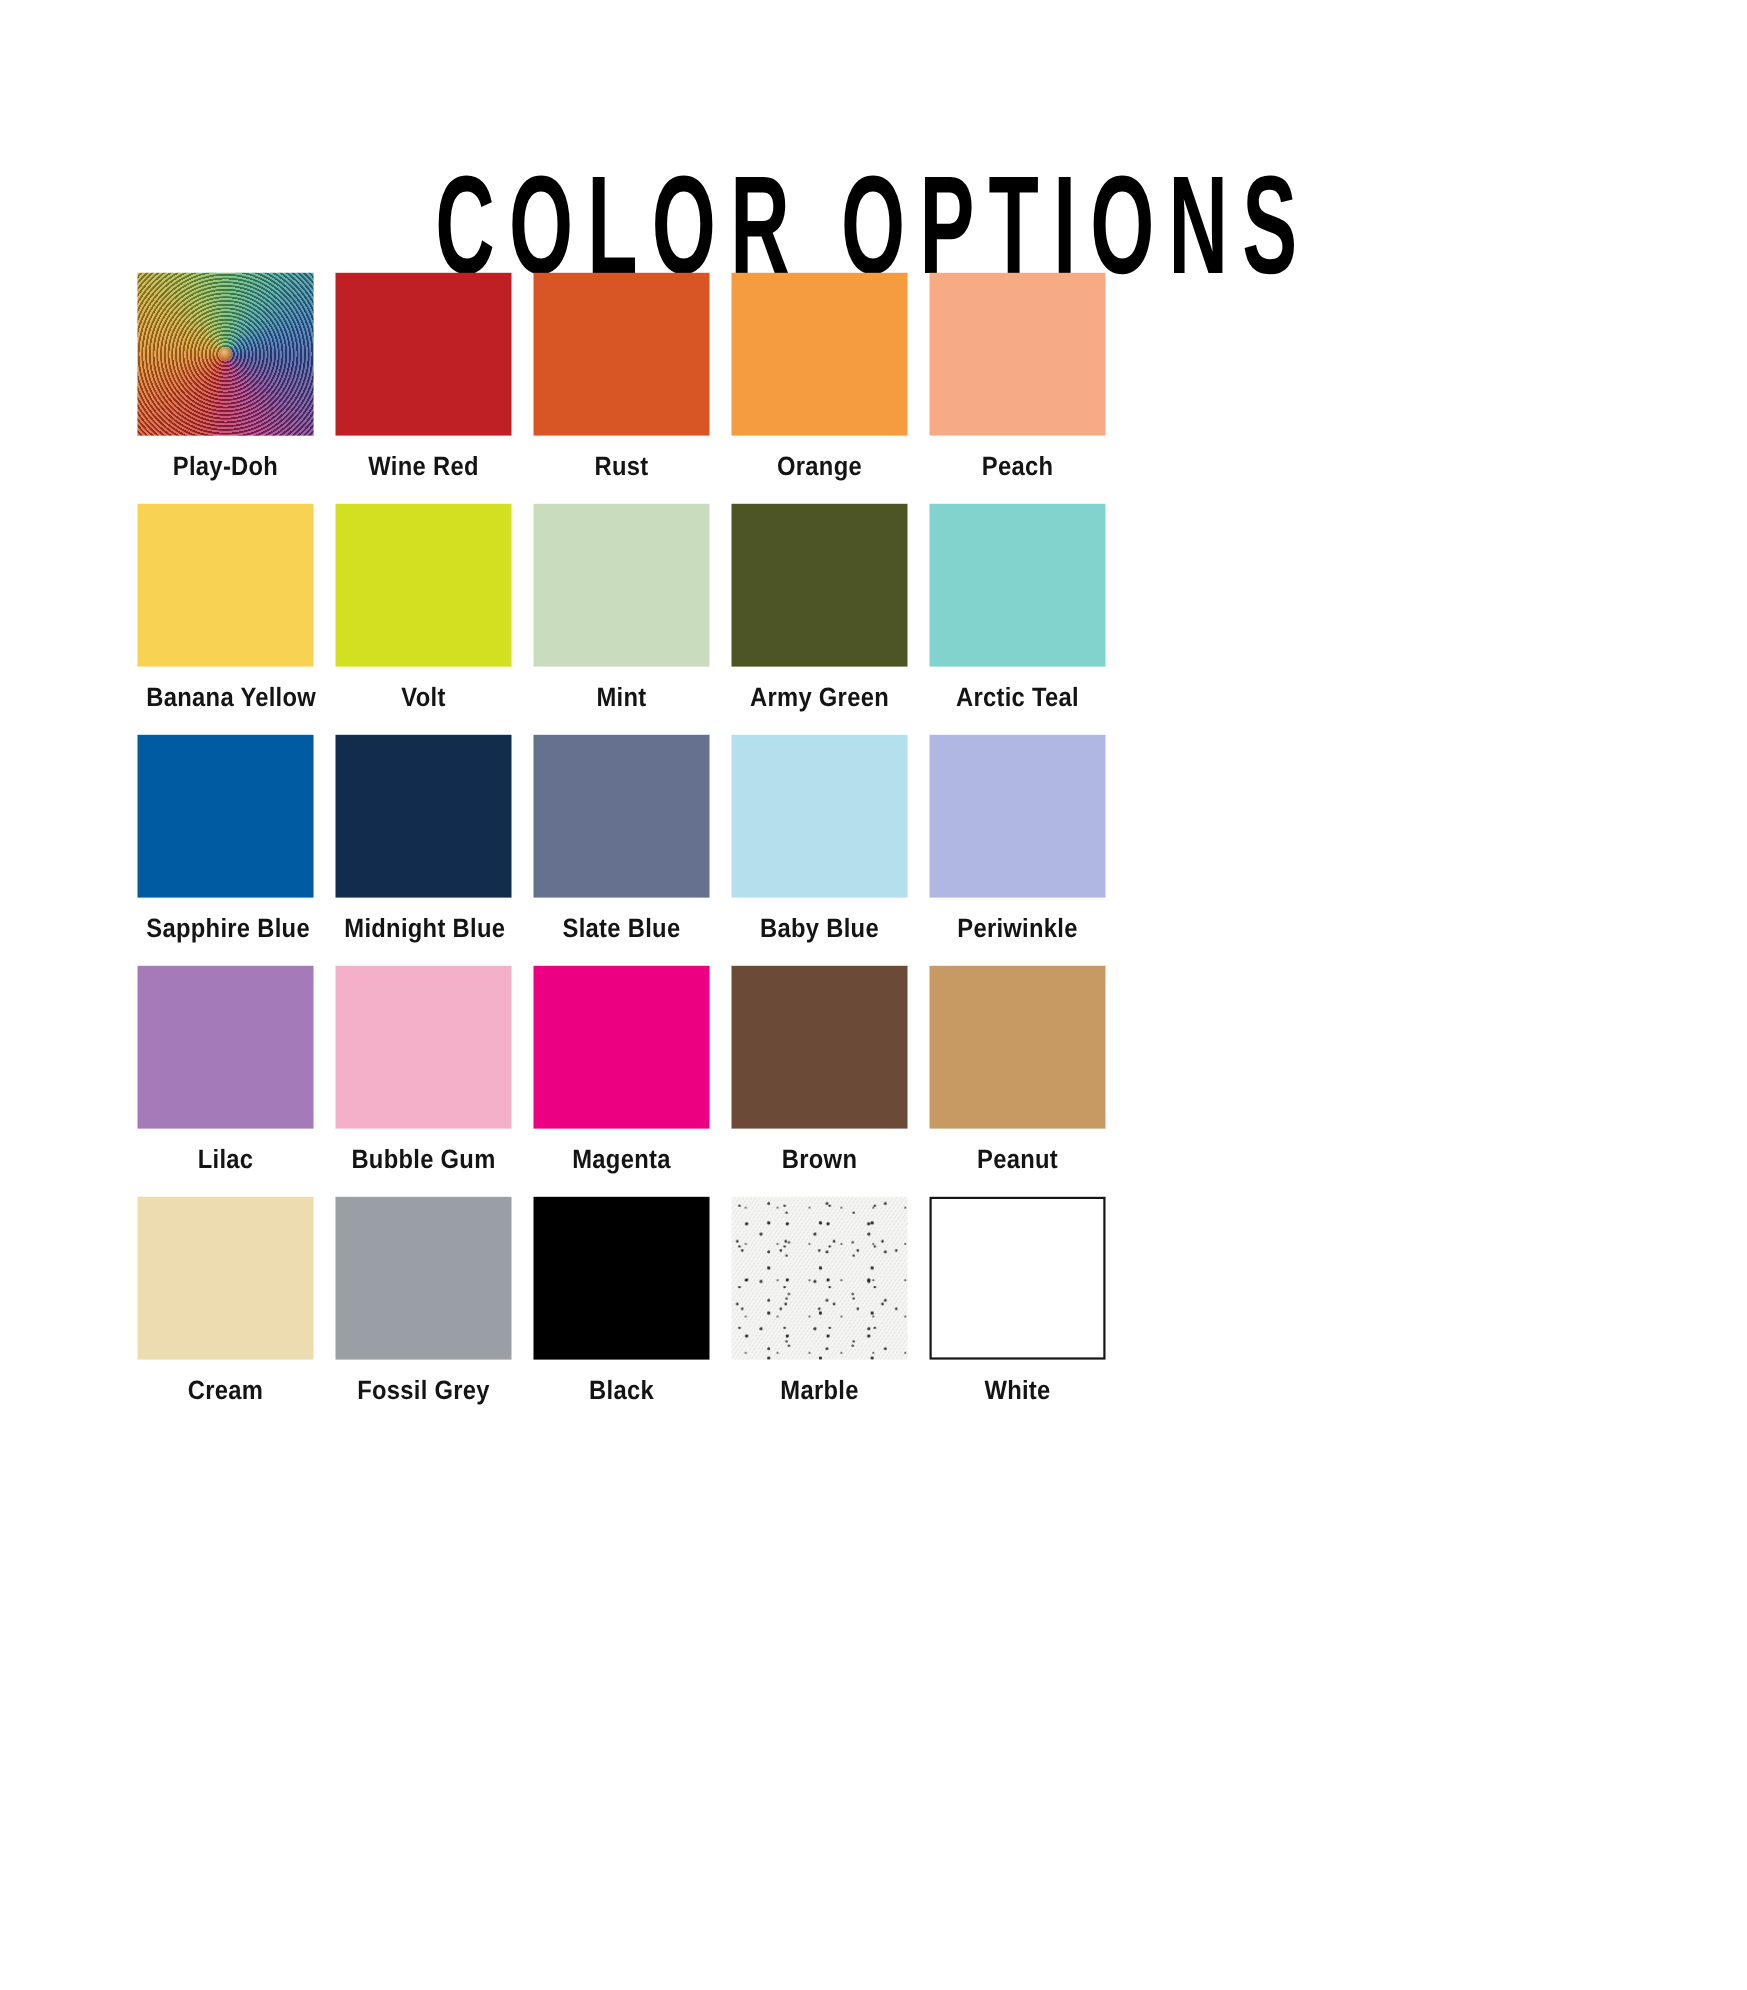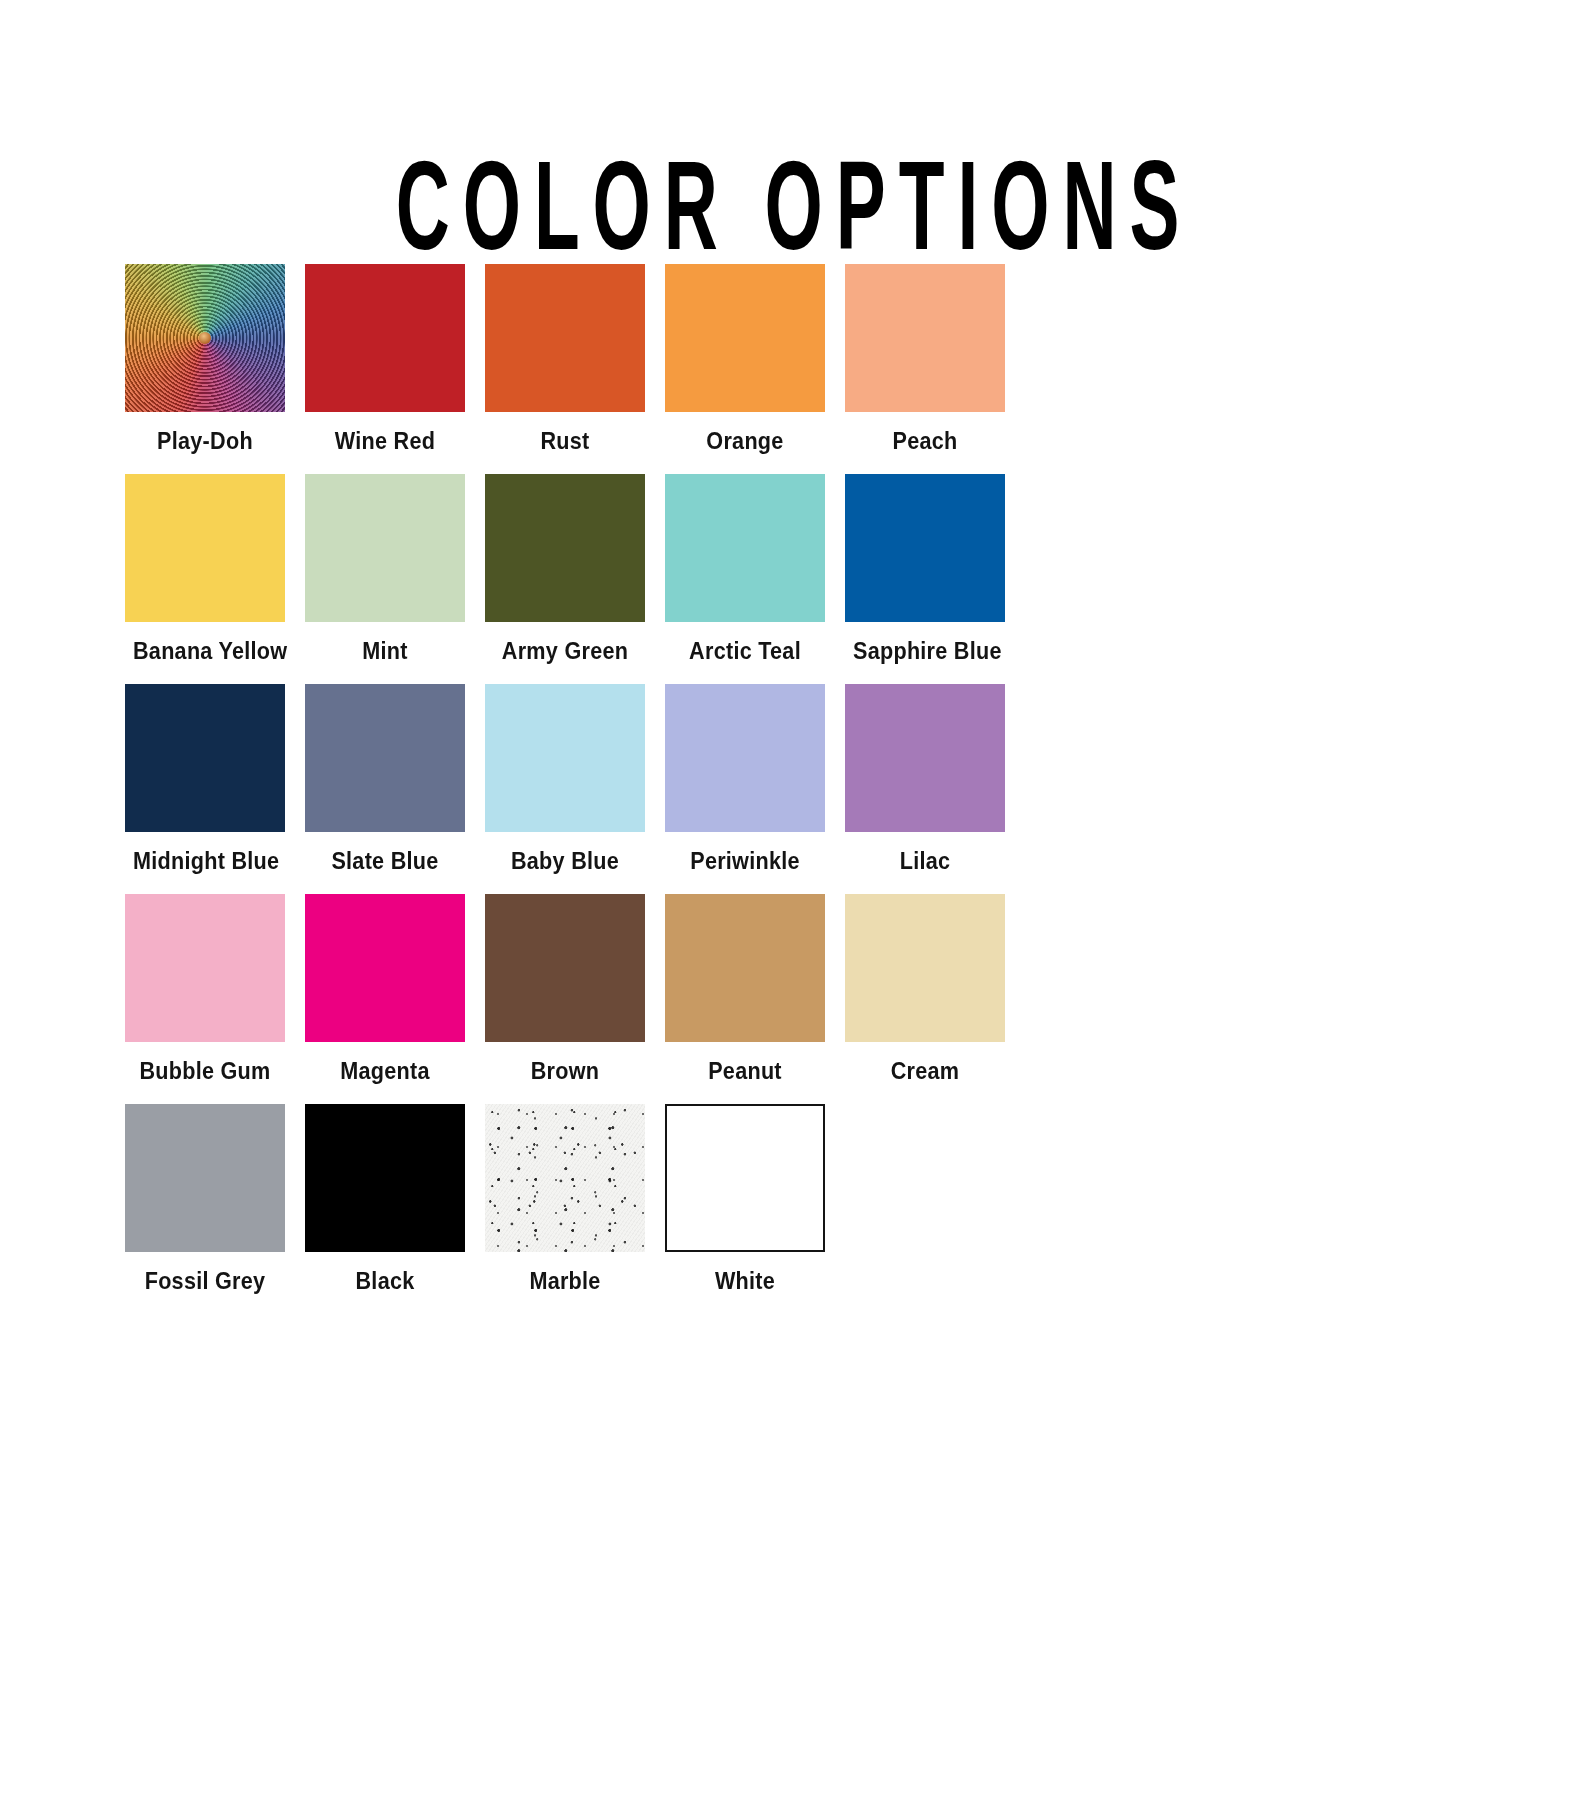--- a/index.html
+++ b/index.html
@@ -34,21 +34,21 @@
     line-height: 104px;
     letter-spacing: 18px;
     color: #000000;
     transform: scaleX(0.72) scaleY(1.22);
     transform-origin: 50% 0%;
     white-space: nowrap;
   }
 
   #grid {
     position: absolute;
-    top: 264px;
+    top: 248px;
     left: 125px;
     width: 1290px;
     display: grid;
     grid-template-columns: repeat(5, 160px);
     column-gap: 83px;
     row-gap: 64px;
     gap: 20px;
   }
 
   .cell {
@@ -183,20 +183,24 @@
       </div>
       <div class="cell">
         <div class="swatch" style="background: rgb(247, 171, 132);"></div>
         <div class="swatch-label">Peach</div>
       </div>
       <div class="cell">
         <div class="swatch" style="background: rgb(247, 210, 83);"></div>
         <div class="swatch-label">Banana Yellow</div>
       </div>
       <div class="cell">
+        <div class="swatch" style="background: rgb(211, 224, 33);"></div>
+        <div class="swatch-label">Volt</div>
+      </div>
+      <div class="cell">
         <div class="swatch" style="background: rgb(201, 220, 189);"></div>
         <div class="swatch-label">Mint</div>
       </div>
       <div class="cell">
         <div class="swatch" style="background: rgb(77, 85, 37);"></div>
         <div class="swatch-label">Army Green</div>
       </div>
       <div class="cell">
         <div class="swatch" style="background: rgb(130, 210, 205);"></div>
         <div class="swatch-label">Arctic Teal</div>

